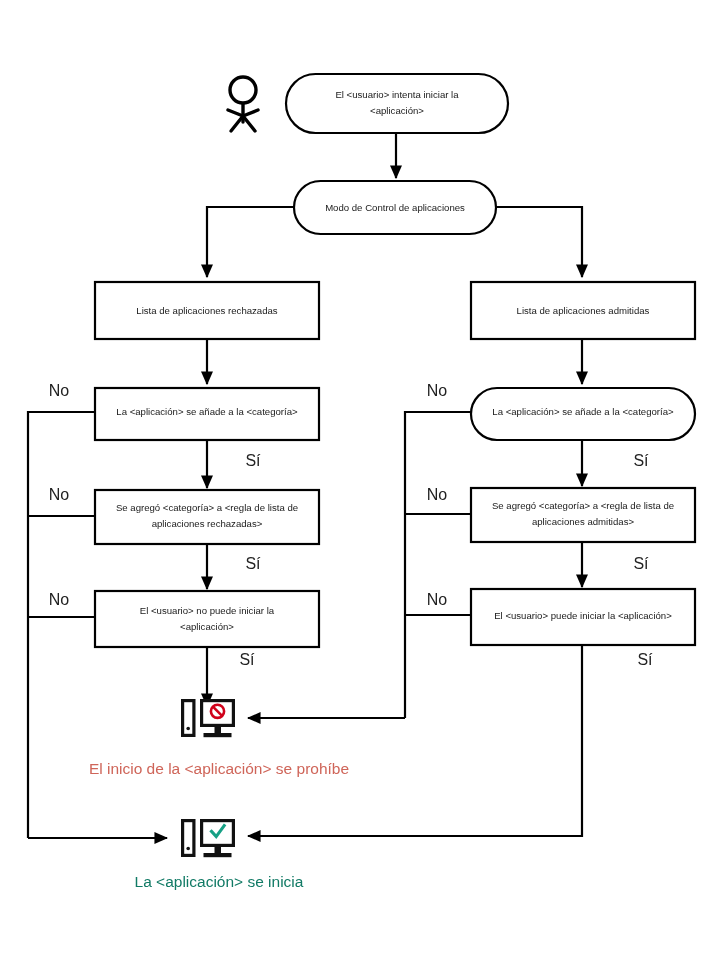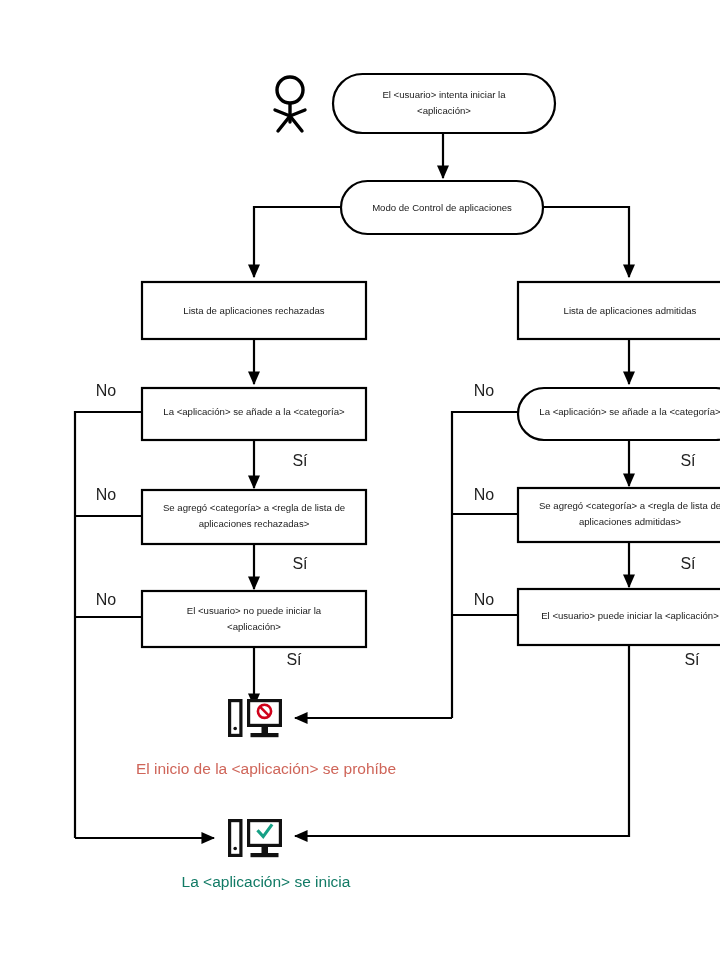--- a/index.html
+++ b/index.html
@@ -10,21 +10,20 @@
   body {
     width: 720px;
     height: 960px;
     font-family: "Liberation Sans", sans-serif;
     overflow: hidden;
   }
   #diagram-root {
     position: relative;
     width: 624px;
     height: 960px;
-    padding-left: 47px;
   }
   svg#flow {
     display: block;
     width: 720px;
     height: 960px;
   }
   .shape-stroke {
     fill: #ffffff;
     stroke: #000000;
     stroke-width: 2.2;

